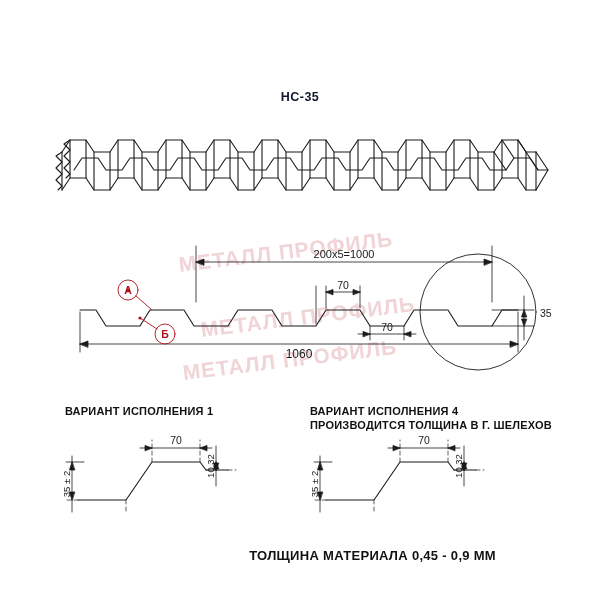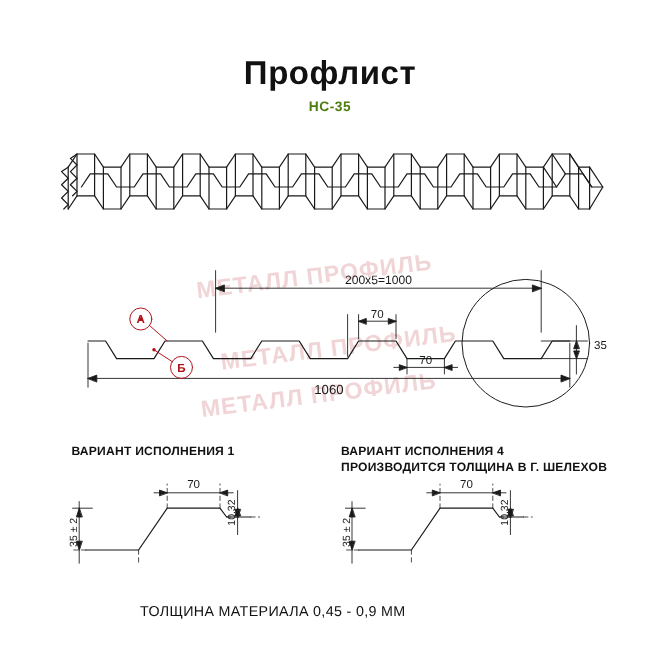--- a/index.html
+++ b/index.html
@@ -24,21 +24,21 @@
     font-weight: bold;
     letter-spacing: 0.5px;
     color: #111;
   }
   .subtitle {
     position: absolute;
     top: 90px; left: 0; width: 600px;
     text-align: center;
     font-size: 12.5px;
     font-weight: bold;
-    color: #4d7c0f;
+    color: #0f172a;
     letter-spacing: 0.5px;
   }
   .svg-layer {
     position: absolute;
     top: 0; left: 0;
     width: 600px; height: 600px;
   }
   .variant-label {
     position: absolute;
     font-size: 11px;
@@ -46,44 +46,43 @@
     color: #111;
     letter-spacing: 0.2px;
     line-height: 14px;
     white-space: nowrap;
   }
   .v1 { top: 404px; left: 65px; }
   .v2 { top: 404px; left: 310px; }
   .footer {
     position: absolute;
     top: 548px; left: 0; width: 496px;
-    text-align: center;
+    text-align: right;
     font-size: 13px;
-    font-weight: normal;
+    font-weight: bold;
     letter-spacing: 0.3px;
     color: #111;
   }
   .wm {
     position: absolute;
     font-weight: bold;
     color: #f0d4d6;
     letter-spacing: 1px;
     white-space: nowrap;
     user-select: none;
   }
   .wm1 { top: 240px; left: 178px; font-size: 21px; transform: rotate(-7deg); }
   .wm2 { top: 305px; left: 200px; font-size: 21px; transform: rotate(-7deg); }
   .wm3 { top: 348px; left: 182px; font-size: 21px; transform: rotate(-7deg); }
 </style>
 </head>
 <body>
 
 <div class="page">
 
-  <div class="title">Профлист</div>
   <div class="subtitle">НС-35</div>
 
   <div class="wm wm1">МЕТАЛЛ ПРОФИЛЬ</div>
   <div class="wm wm2">МЕТАЛЛ ПРОФИЛЬ</div>
   <div class="wm wm3">МЕТАЛЛ ПРОФИЛЬ</div>
 
   <svg class="svg-layer" viewBox="0 0 600 600">
     <g fill="none" stroke="#1a1a1a" stroke-width="1.1" stroke-linejoin="round" stroke-linecap="round">
 
       <g>

